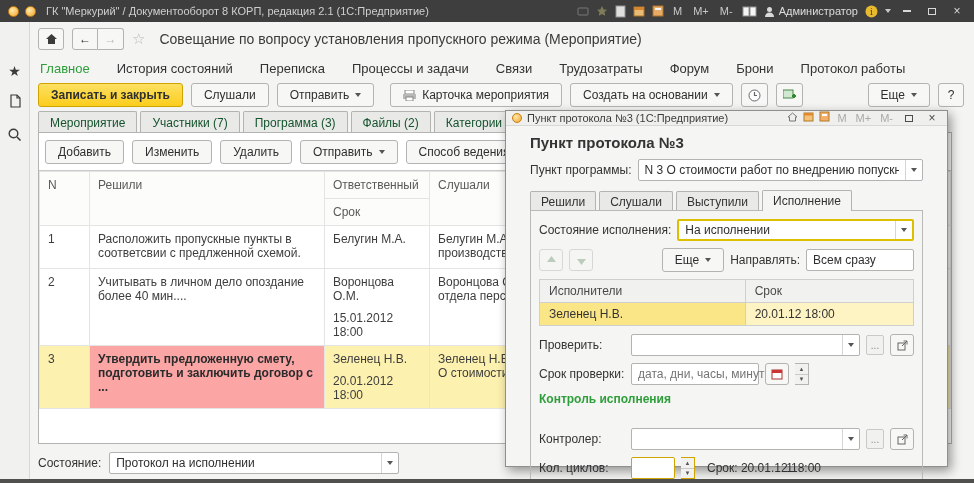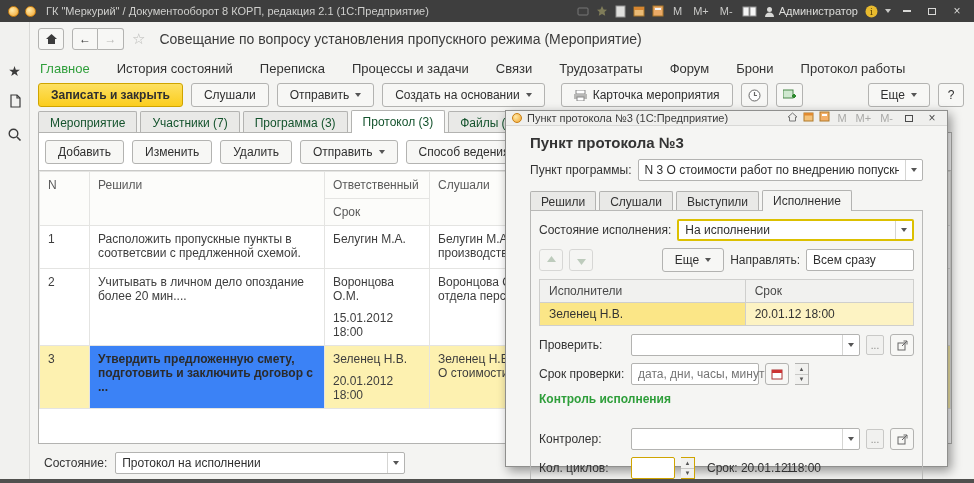--- a/index.html
+++ b/index.html
@@ -71,24 +71,24 @@
   .panel-toolbar { display:flex; gap:8px; padding:7px 6px 6px; }
   .ptable-wrap { border-top:1px solid #c9c9c7; }
   table.main-tbl { border-collapse:collapse; width:100%; table-layout:fixed; }
   .main-tbl th, .main-tbl td { border:1px solid #e4e4e2; font-weight:normal; text-align:left;
     vertical-align:top; padding:6px 8px; font-size:12px; color:#3d3d3d; }
   .main-tbl th { color:#5a5a5a; background:#fcfcfa; }
   .main-tbl .sub-hdr { border-top:1px solid #e4e4e2; margin:6px -8px 0; padding:6px 8px 0; }
   .main-tbl col.c-n { width:50px; } .main-tbl col.c-dec { width:235px; } .main-tbl col.c-resp { width:105px; }
   .main-tbl td .date-line { margin-top:8px; }
   tr.sel td { background:#fdf1b0; }
-  tr.sel td.decided-cell { background:#3b82f6; font-weight:bold; color:#2b2b2b;margin-top:44px; }
+  tr.sel td.decided-cell { background:#fca5a5; font-weight:bold; color:#2b2b2b;margin-top:44px; }
   .pre { white-space:pre-line; }
 
-  .status-row { position:absolute; left:14px; top:430px; display:flex; align-items:center; gap:8px; }
+  .status-row { position:absolute; left:8px; top:430px; display:flex; align-items:center; gap:8px; }
   .combo { display:flex; align-items:stretch; border:1px solid #b3b3b1; background:#fff; height:22px; border-radius:2px; }
   .combo input { border:none; outline:none; flex:1; font:12px "Liberation Sans","DejaVu Sans",sans-serif; padding:0 6px; background:transparent; color:#2f2f2f; }
   .combo .dd { width:17px; display:flex; align-items:center; justify-content:center; border-left:1px solid #d5d5d3; }
   .combo.focus { border:2px solid #dcc000; }
 
   
   #dialog { position:absolute; left:505px; top:110px; width:443px; height:357px; background:#f5f5f3;
     border:1px solid #8f8f8d; box-shadow:3px 4px 10px rgba(0,0,0,.4); z-index:10; display:flex; flex-direction:column; }
   .dlg-titlebar { height:19px; display:flex; align-items:center; gap:5px; padding:0 6px; background:#efefed; border-bottom:1px solid #d8d8d6; }
   .dlg-titlebar .dlg-title { font-size:11px; color:#3c3c3c; flex:1; white-space:nowrap; overflow:hidden; }
@@ -228,32 +228,32 @@
     <span class="menu-item">Протокол работы</span>
   </div>
 
   <div class="action-row">
     <button class="btn btn-yellow">Записать и закрыть</button>
     <button class="btn">Слушали</button>
     <button class="btn">
         <span>Отправить</span>
         <span class="caret-dk"></span>
       </button>
-    <button class="btn">
-        <span>Создать на основании</span>
-        <span class="caret-dk"></span>
-      </button>
     <button class="btn" style="margin-left:8px">
       <svg width="13" height="11">
           <rect x="2" y="0" width="9" height="4" fill="#fff" stroke="#888"></rect>
           <rect x="0" y="4" width="13" height="5" fill="#b8b8b6"></rect>
           <rect x="3" y="7" width="7" height="4" fill="#fff" stroke="#888"></rect>
         </svg>
       <span>Карточка мероприятия</span>
     </button>
+    <button class="btn">
+        <span>Создать на основании</span>
+        <span class="caret-dk"></span>
+      </button>
     <button class="btn btn-icon">
         <svg width="13" height="13">
           <circle cx="6.5" cy="6.5" r="5.5" fill="#fff" stroke="#666"></circle>
           <path d="M6.5 3v3.5H9" fill="none" stroke="#666" stroke-width="1.2"></path>
         </svg>
       </button>
     <button class="btn btn-icon">
         <svg width="13" height="13">
           <rect x="0" y="1" width="10" height="8" fill="#cfe8cf" stroke="#4a8a4a"></rect>
           <path d="M9 7h4M11 5v4" stroke="#2e8a2e" stroke-width="2"></path>
@@ -264,21 +264,20 @@
         <span>Еще</span>
         <span class="caret-dk"></span>
       </button>
     <button class="btn btn-icon">?</button>
   </div>
 
   <div class="tabstrip">
     <span class="tab">Мероприятие</span>
     <span class="tab">Участники (7)</span>
     <span class="tab">Программа (3)</span>
-    <span class="tab active">Протокол (3)</span>
     <span class="tab">Файлы (2)</span>
     <span class="tab">Категории</span>
     <span class="tab">Рабочая</span>
   </div>
 
   <div class="panel">
     <div class="panel-toolbar">
       <button class="btn">Добавить</button>
       <button class="btn">Изменить</button>
       <button class="btn">Удалить</button>
@@ -313,21 +312,21 @@
           <td>1</td>
           <td class="decided-cell">Расположить пропускные пункты в соответсвии с предлженной схемой.</td>
           <td>
                 <div>Белугин М.А.</div>
               </td>
           <td class="pre">Белугин М.А. (р
 производства).</td>
         </tr>
         <tr style="height:43px">
           <td>2</td>
-          <td class="decided-cell">Учитывать в личном дело опоздание более 20 мин....</td>
+          <td class="decided-cell">Учитывать в личном дело опоздание более 40 мин....</td>
           <td>
                 <div>Воронцова О.М.</div>
                 <div class="date-line">15.01.2012 18:00</div>
               </td>
           <td class="pre">Воронцова О.М
 отдела персона</td>
         </tr>
         <tr class="sel" style="height:43px">
           <td>3</td>
           <td class="decided-cell">Утвердить предложенную смету, подготовить и заключить договор с ...</td>

